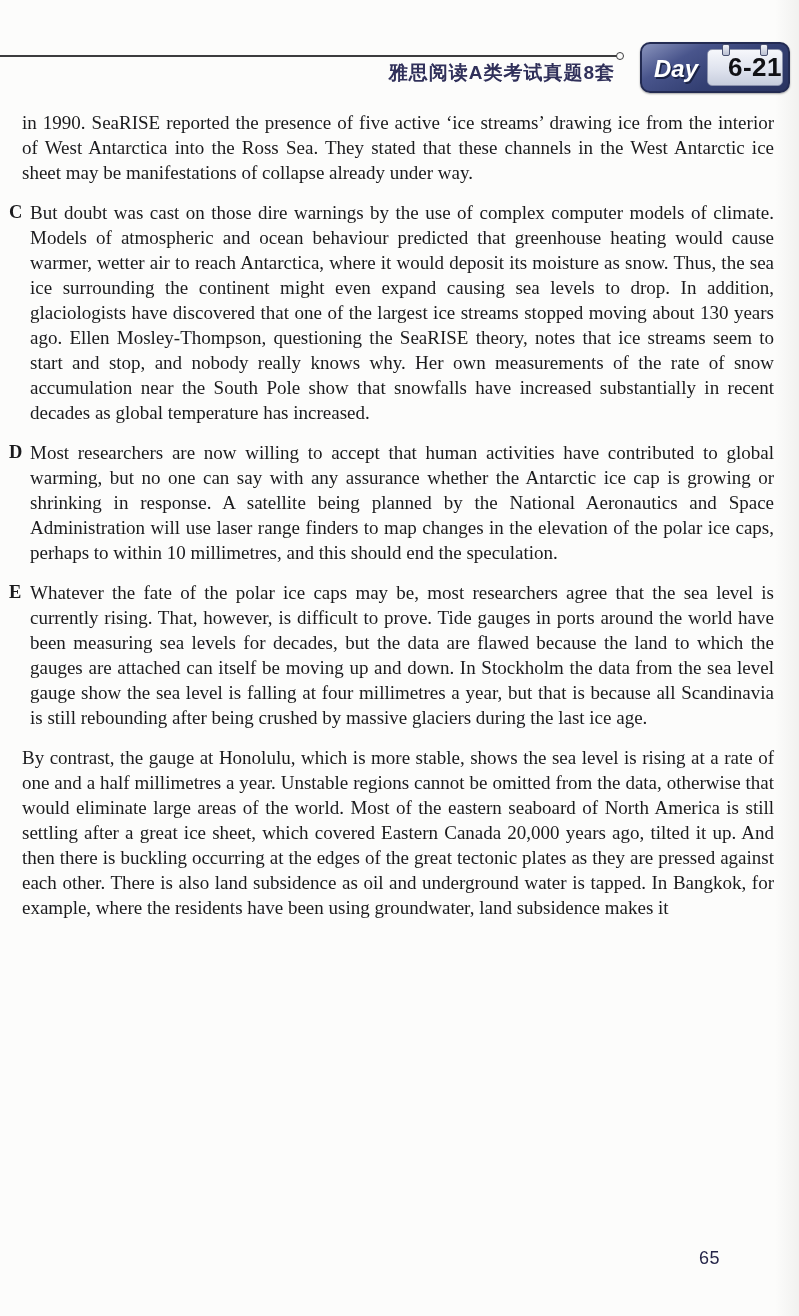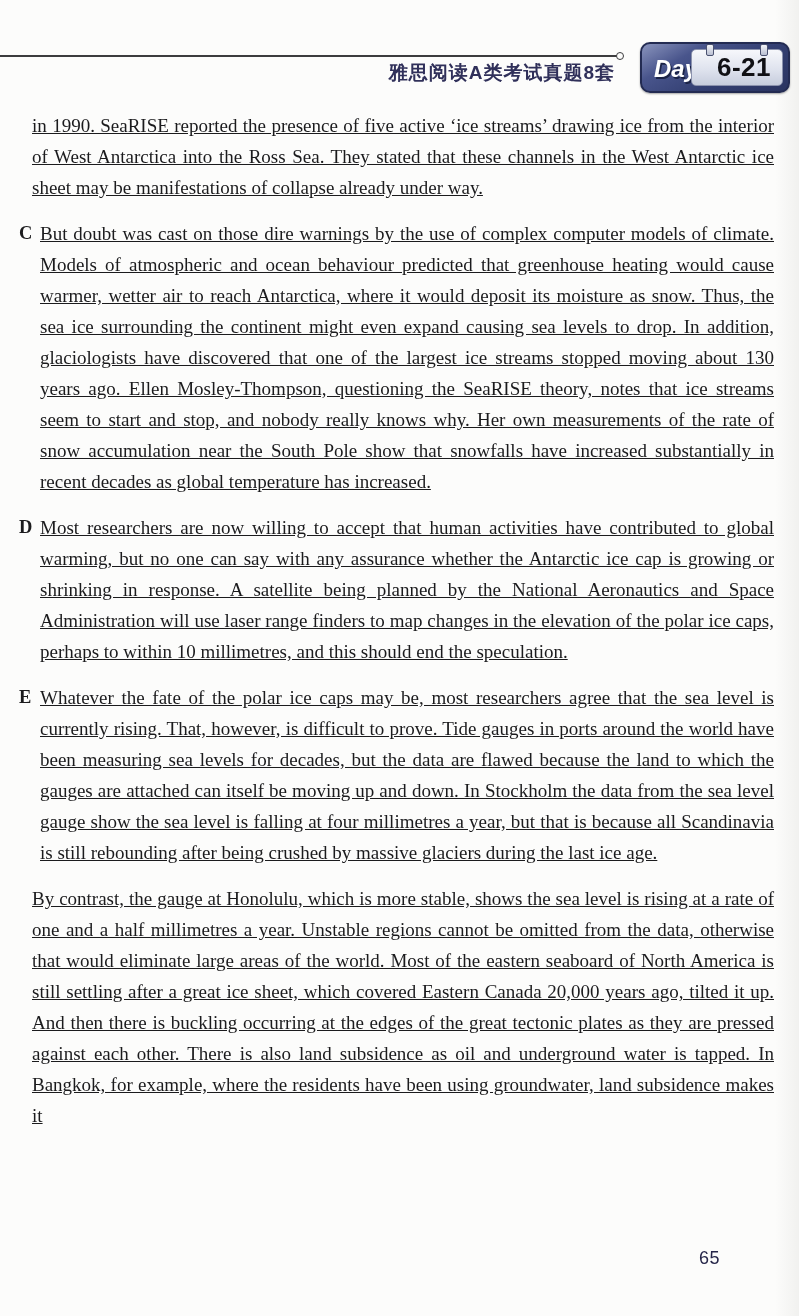--- a/index.html
+++ b/index.html
@@ -42,49 +42,48 @@
   }
   .day-badge-label {
     position: absolute; top: 11px; left: 12px;
     font-family: "Liberation Sans", sans-serif;
     font-style: italic; font-weight: bold;
     font-size: 24px; color: #ffffff;
     text-shadow: 1.5px 1.5px 0 #1b2346;
   }
   .day-badge-panel {
     position: absolute; top: 5px; right: 5px;
-    width: 92px; height: 37px;
+    width: 76px; height: 37px;
     border-radius: 5px;
     background: linear-gradient(180deg, #f6f7fb 0%, #dfe3ee 55%, #c7cddd 100%);
     border: 1px solid #8b92ad;
     box-sizing: border-box;
-    text-align: center;
+    text-align: right;
     padding-left: 14px;
   }
   .day-badge-value {
     font-family: "Liberation Sans", sans-serif;
     font-weight: bold; font-size: 26px; line-height: 35px;
     color: #101014; letter-spacing: 0.5px;
   }
   .cal-tab {
     position: absolute; top: -6px; width: 6px; height: 10px;
     background: linear-gradient(180deg, #f2f3f8, #b9bfd2);
     border: 1px solid #4a5170; border-radius: 2px;
   }
   .cal-tab.left  { left: 14px; }
   .cal-tab.right { right: 14px; }
 
   
   .passage {
     position: absolute; top: 110px; left: 0; right: 0;
-    padding-left: 40px; padding-right: 25px;
+    padding-left: 30px; padding-right: 25px;
     color: #1b1b1d;
-    font-size: 19px; line-height: 31px;
+    font-size: 19px; line-height: 25px;
     text-align: justify;
-    text-decoration: underline;
   }
   .para { position: relative; margin: 0 0 15px 0; }
   .para:last-child { margin-bottom: 0; }
   .para-label {
     position: absolute; left: -21px; top: 0;
     font-weight: bold; font-size: 18.5px;
   }
   .para.cont { margin-left: -8px; }
 
   

